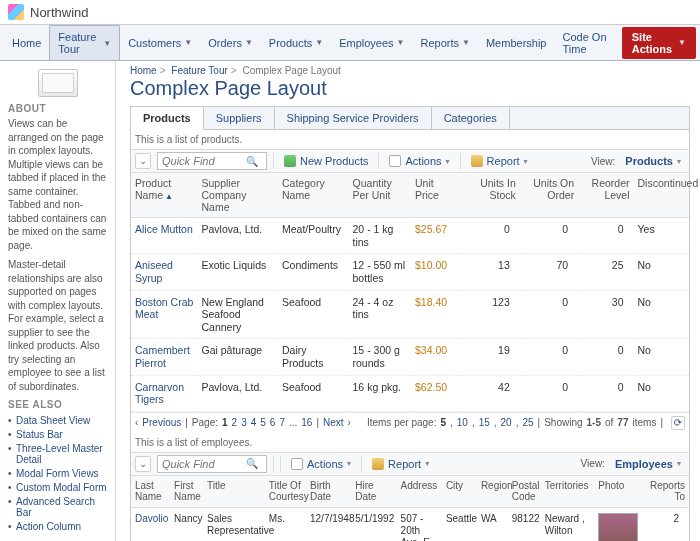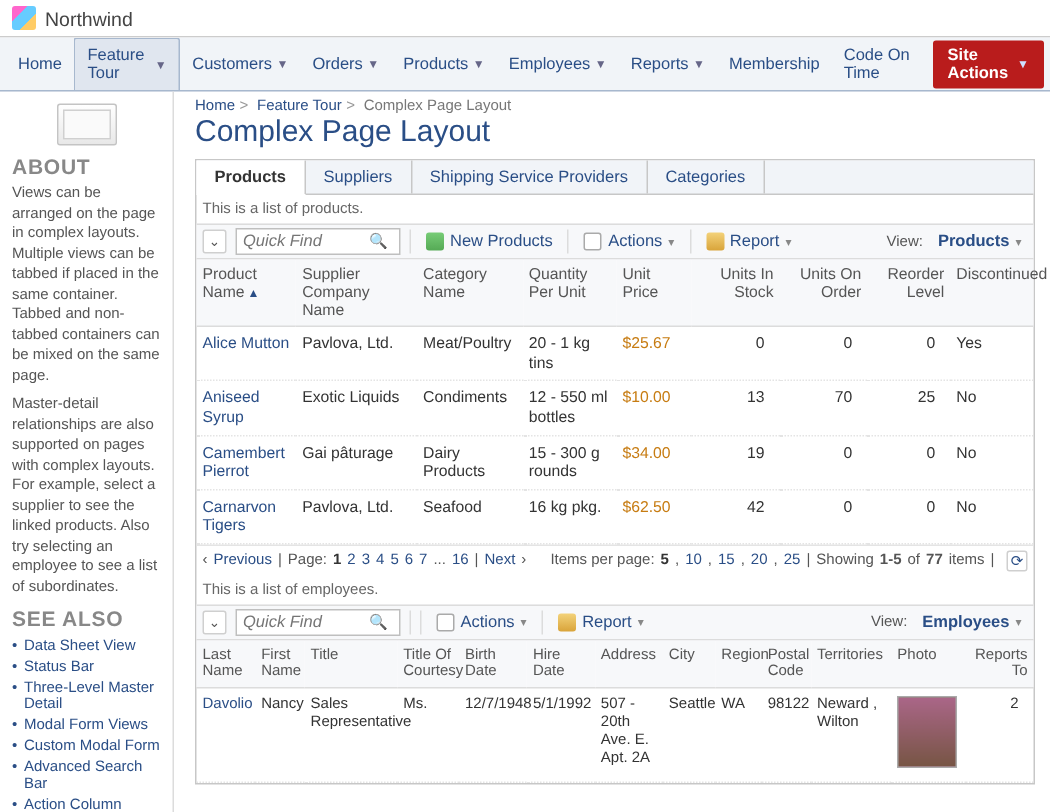--- a/index.html
+++ b/index.html
@@ -11,21 +11,21 @@
   .menubar .menu { padding: 5px 8px; color: #2a4e86; cursor: pointer; display:flex; align-items:center; gap:3px;}
   .menubar .menu.active { background: #e0e6ef; border:1px solid #a7b8ce; border-bottom:none; border-radius:2px 2px 0 0; }
   .menubar .menu .caret { font-size:8px; color:#668; }
   .menubar .spacer { flex:1; }
   .site-actions { background:#b91c1c; color:#fff; padding:4px 10px; border-radius:2px; display:flex; align-items:center; gap:4px; font-weight:bold; }
   .site-actions .caret{ color:#cfe0ff; font-size:8px;}
   .body-row { display:flex; }
   .sidebar { width:115px; padding:6px 8px 8px 8px; font-size:10px; color:#555; }
   .sidebar .icon-cards { width:40px; height:28px; margin:2px auto 6px; background:linear-gradient(#fff,#e8e8e8); border:1px solid #c4c4c4; border-radius:2px; position:relative; }
   .sidebar .icon-cards::before { content:""; position:absolute; inset:3px; border:1px solid #d0d0d0; background:#fafafa; }
-  .sidebar h6 { font-size:14px; color:#888; letter-spacing:0.5px; margin:4px 0 3px; }
+  .sidebar h6 { font-size:10px; color:#888; letter-spacing:0.5px; margin:4px 0 3px; }
   .sidebar p { line-height:1.35; margin-bottom:6px; }
   .sidebar ul { list-style:none; }
   .sidebar ul li { color:#2a4e86; padding:1.5px 0 1.5px 8px; position:relative; }
   .sidebar ul li::before { content:"•"; position:absolute; left:0; color:#2a4e86; }
   .divider-v { width:1px; background:#dcdcdc; }
   .main { flex:1; padding:4px 10px 10px 14px; min-width:0; }
   .breadcrumbs { font-size:10px; color:#2a4e86; }
   .breadcrumbs .sep{ color:#999; margin:0 3px;}
   .breadcrumbs .current{ color:#777; }
   .page-title { font-size:20px; color:#2a4e86; font-weight:normal; margin:1px 0 6px; }
@@ -223,20 +223,31 @@
               <td>Exotic Liquids</td>
               <td>Condiments</td>
               <td>12 - 550 ml bottles</td>
               <td class="price">$10.00</td>
               <td class="num">13</td>
               <td class="num">70</td>
               <td class="num">25</td>
               <td>No</td>
             </tr>
             <tr>
+              <td class="link">Boston Crab Meat</td>
+              <td>New England Seafood Cannery</td>
+              <td>Seafood</td>
+              <td>24 - 4 oz tins</td>
+              <td class="price">$18.40</td>
+              <td class="num">123</td>
+              <td class="num">0</td>
+              <td class="num">30</td>
+              <td>No</td>
+            </tr>
+            <tr>
               <td class="link">Camembert Pierrot</td>
               <td>Gai pâturage</td>
               <td>Dairy Products</td>
               <td>15 - 300 g rounds</td>
               <td class="price">$34.00</td>
               <td class="num">19</td>
               <td class="num">0</td>
               <td class="num">0</td>
               <td>No</td>
             </tr>

